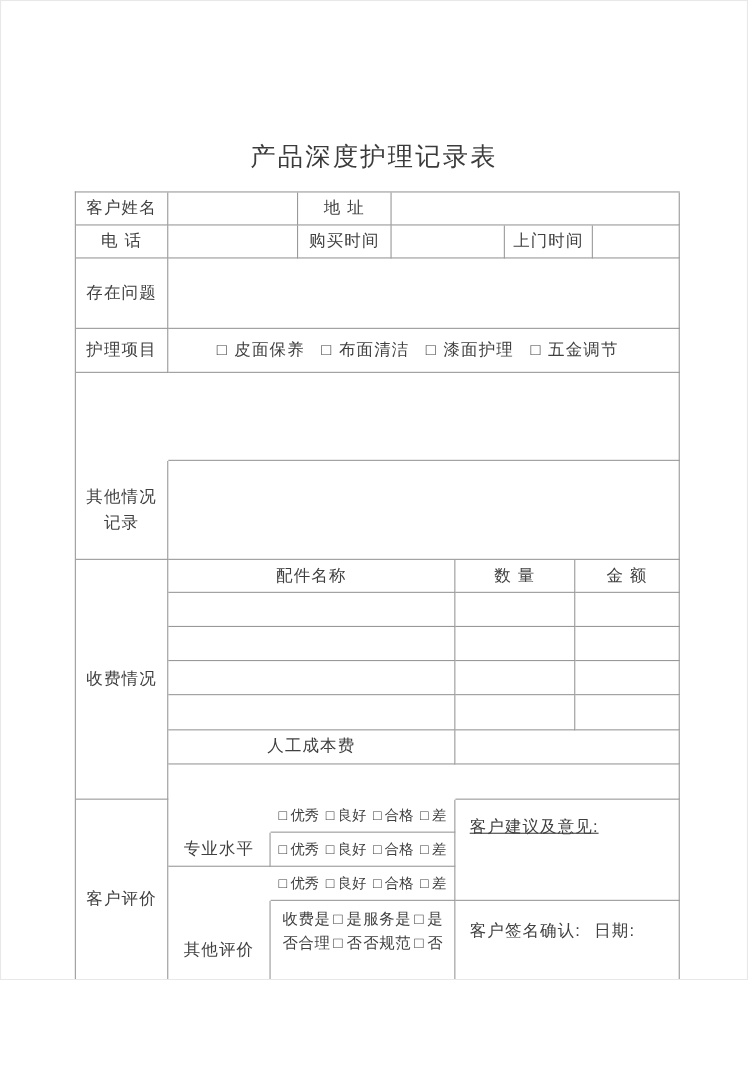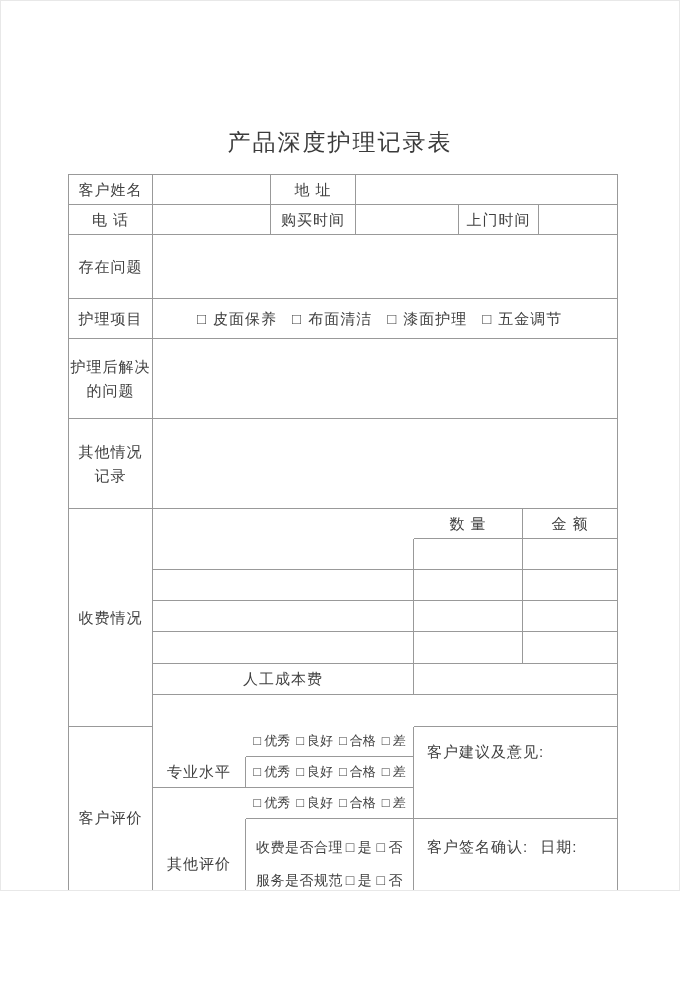--- a/index.html
+++ b/index.html
@@ -52,26 +52,26 @@
   .care-items{gap:15px;padding-left:44px;letter-spacing:1px;}
   .opt-row{gap:6px;font-size:13px;letter-spacing:0;}
   .opt{white-space:nowrap;}
   .cb{display:inline-block;margin-right:3px;}
   .care-items .cb{margin-right:6px;}
   .qline{
     display:flex;justify-content:space-between;width:100%;
     font-size:14px;letter-spacing:0.5px;
   }
   .questions-cell{
-    flex-direction:column;justify-content:space-evenly;
+    justify-content:space-evenly;
     padding:6px 10px 6px 10px;align-items:stretch;
   }
   .suggest-cell{
     align-items:flex-start;justify-content:flex-start;
-    padding:13px 6px 0 13px;text-align:left;letter-spacing:1px;
+    padding:13px 6px 0 13px;text-align:left;letter-spacing:1px;text-decoration:underline;
   }
   .sign-cell{
     flex-direction:row;align-items:flex-start;justify-content:flex-start;
     padding:16px 6px 0 13px;gap:12px;text-align:left;letter-spacing:1px;
   }
 </style>
 </head>
 <body>
 
 <div class="page">
@@ -96,33 +96,30 @@
     <div class="c" style="grid-area:3/2/4/10"></div>
 
     <div class="c" style="grid-area:4/1/5/2">护理项目</div>
     <div class="c left care-items" style="grid-area:4/2/5/10">
       <span class="opt"><span class="cb">□</span><span>皮面保养</span></span>
       <span class="opt"><span class="cb">□</span><span>布面清洁</span></span>
       <span class="opt"><span class="cb">□</span><span>漆面护理</span></span>
       <span class="opt"><span class="cb">□</span><span>五金调节</span></span>
     </div>
 
-    <div class="c col" style="grid-area:5/1/6/2">
-      <span>护理后解决</span>
-      <span>的问题</span>
-    </div>
     <div class="c" style="grid-area:5/2/6/10"></div>
 
     <div class="c col" style="grid-area:6/1/7/2">
       <span>其他情况</span>
       <span>记录</span>
     </div>
     <div class="c" style="grid-area:6/2/7/10"></div>
 
     <div class="c" style="grid-area:7/1/14/2">收费情况</div>
+    <div class="c" style="grid-area:7/2/8/6">配件名称</div>
     <div class="c" style="grid-area:7/8/8/10">金 额</div>
     <div class="c" style="grid-area:7/6/8/8">数 量</div>
 
     <div class="c" style="grid-area:8/2/9/6"></div>
     <div class="c" style="grid-area:8/6/9/8"></div>
     <div class="c" style="grid-area:8/8/9/10"></div>
 
     <div class="c" style="grid-area:9/2/10/6"></div>
     <div class="c" style="grid-area:9/6/10/8"></div>
     <div class="c" style="grid-area:9/8/10/10"></div>

